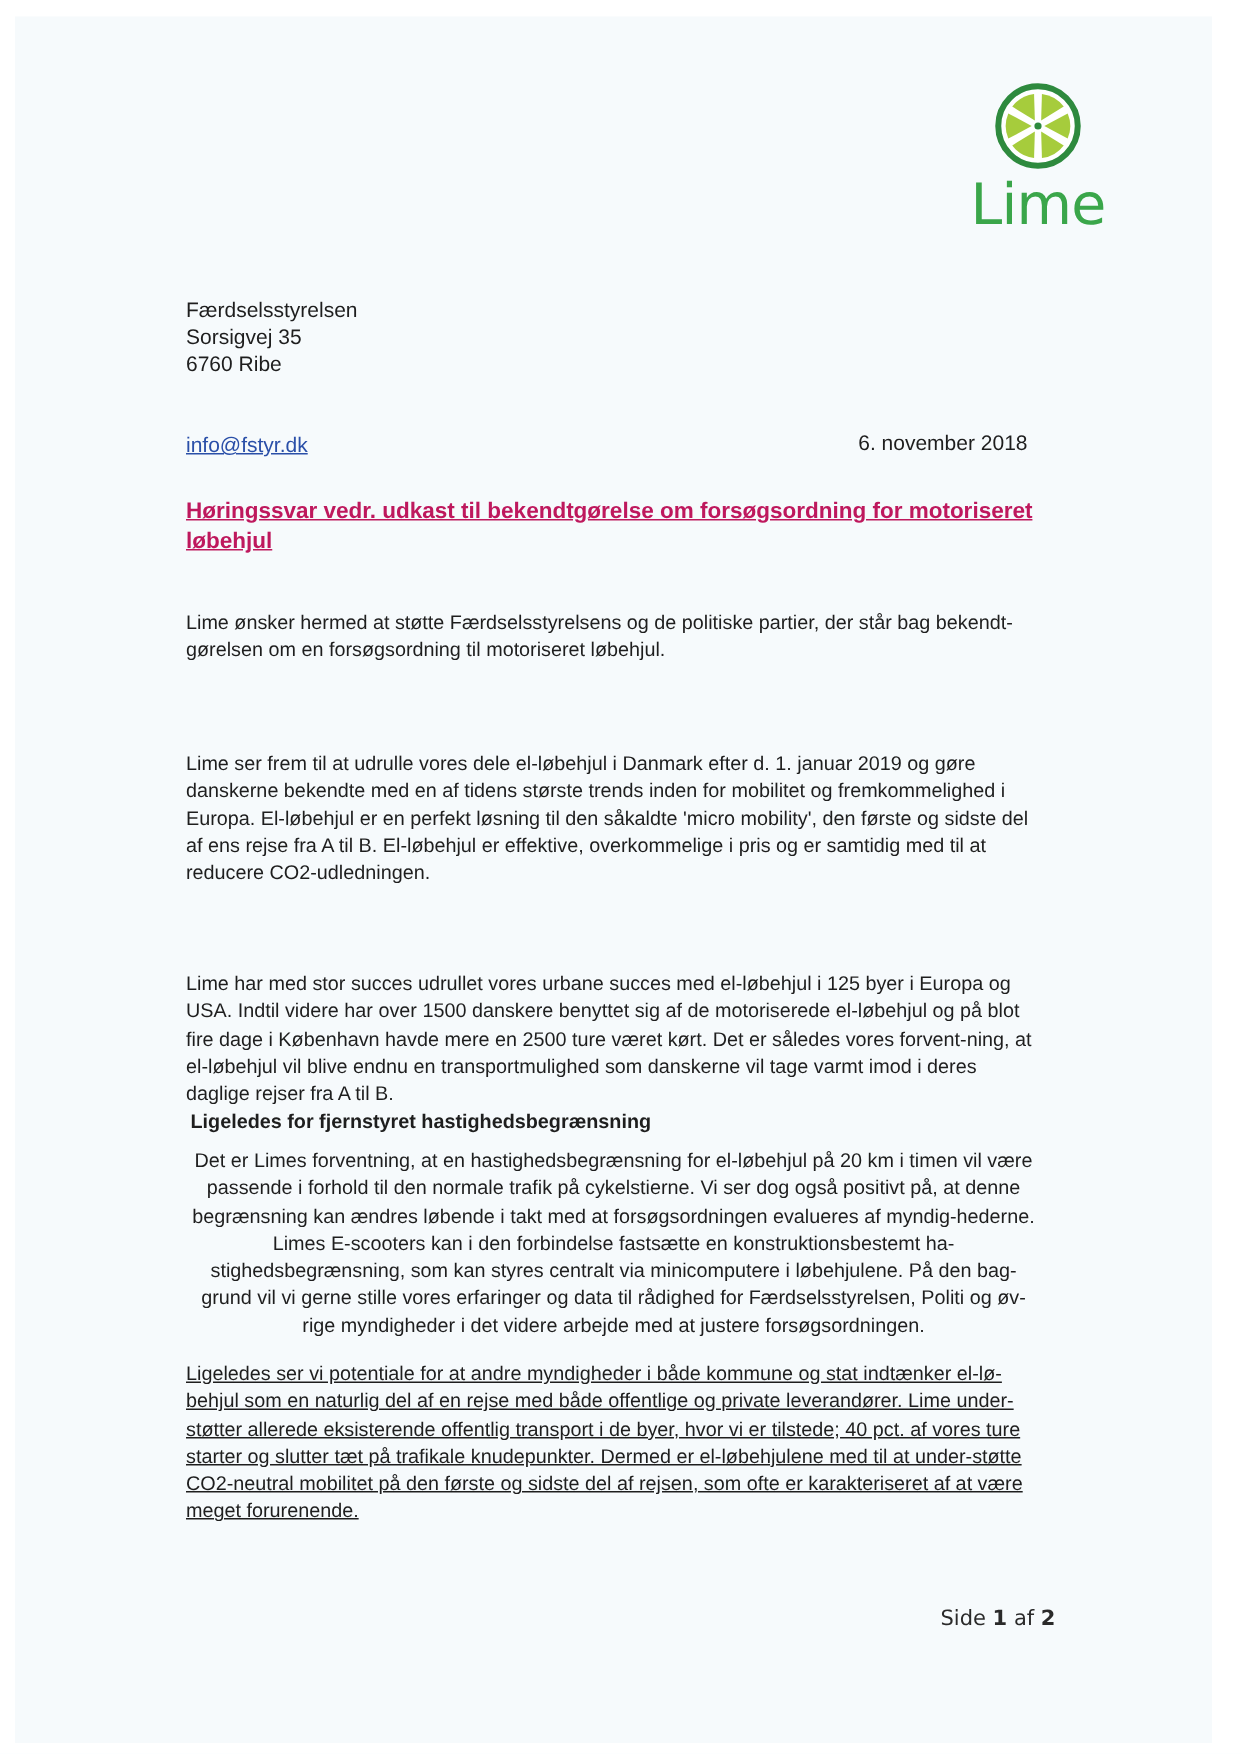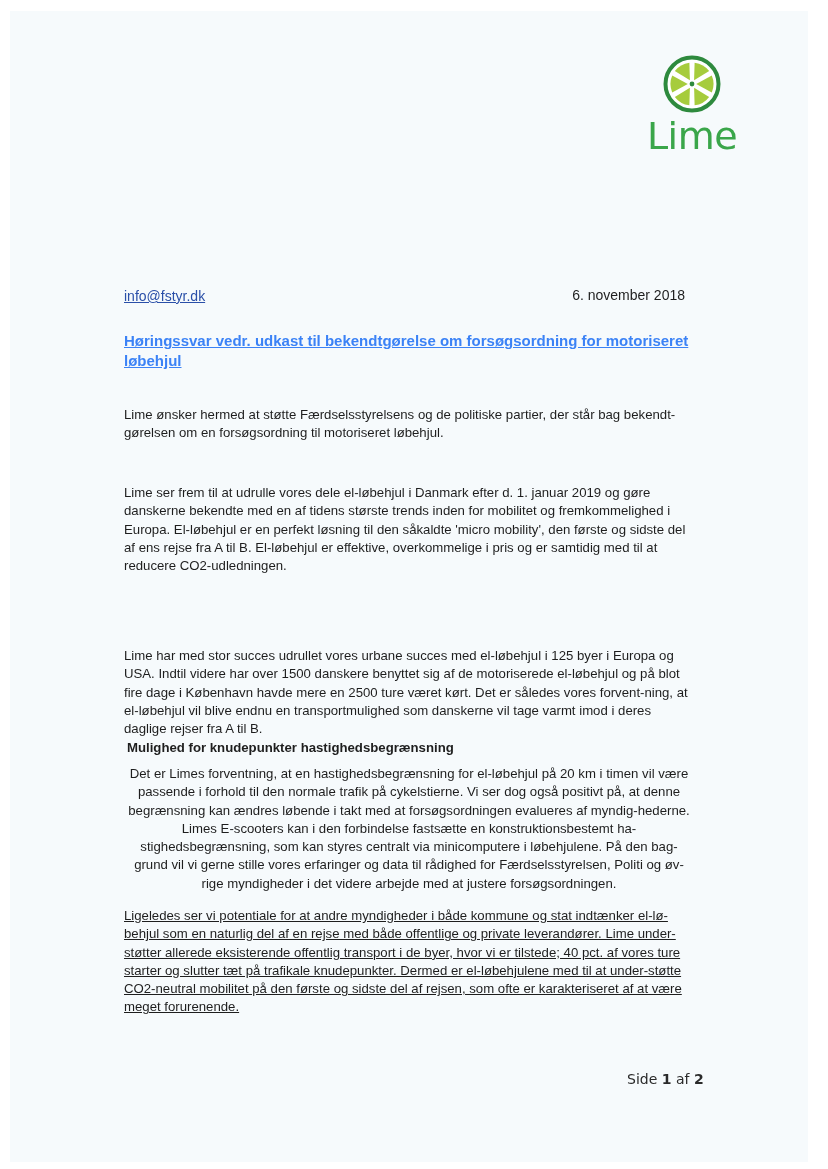--- a/index.html
+++ b/index.html
@@ -79,31 +79,31 @@
     }
     .title {
       position: absolute;
       left: 124px;
       top: 331px;
       width: 565px;
       font-size: 15px;
       font-weight: bold;
       line-height: 20px;
       text-decoration: underline;
-      color: #3b82f6;
+      color: #be185d;
     }
     .para {
       position: absolute;
       left: 124px;
       width: 570px;
       font-size: 13.2px;
       line-height: 18.3px;
     }
     .p1 { top: 406px; }
-    .p2 { top: 484px; }
+    .p2 { top: 500px; }
     .p3 { top: 611px; margin-top: 36px; }
     .subhead {
       position: absolute;
       left: 127px;
       top: 739px;
       font-size: 13.2px;
       font-weight: bold;
       line-height: 18px;
     }
     .p4 { top: 765px; text-align: center; }
@@ -135,30 +135,35 @@
           <path d="M31.1,32.637306695894644 L46.17066346601679,41.93902299776904 A21.5,21.5 0 0 1 31.62019088321067,50.33974226028842 Z" fill="#a6cc3c" stroke-linejoin="round"></path>
           <path d="M26.9,32.637306695894644 L26.379809116789332,50.339742260288425 A21.5,21.5 0 0 1 11.829336533983202,41.93902299776904 Z" fill="#a6cc3c" stroke-linejoin="round"></path>
           <path d="M24.8,29 L9.209145650772538,37.400719262519395 A21.5,21.5 0 0 1 9.20914565077253,20.59928073748062 Z" fill="#a6cc3c" stroke-linejoin="round"></path>
           <path d="M26.900000000000002,25.362693304105356 L11.829336533983199,16.060977002230967 A21.5,21.5 0 0 1 26.379809116789335,7.660257739711575 Z" fill="#a6cc3c" stroke-linejoin="round"></path>
         </g>
       <circle cx="29" cy="29" r="2.4" fill="#2e8a3e"></circle>
     </svg>
     <div class="wordmark">Lime</div>
   </div>
 
+  <div class="address">
+    <div>Færdselsstyrelsen</div>
+    <div>Sorsigvej 35</div>
+    <div>6760 Ribe</div>
+  </div>
 
   <a class="email">info@fstyr.dk</a>
 
   <div class="date">6. november 2018</div>
 
   <div class="title">Høringssvar vedr. udkast til bekendtgørelse om forsøgsordning for motoriseret løbehjul</div>
 
   <div class="para p1">Lime ønsker hermed at støtte Færdselsstyrelsens og de politiske partier, der står bag bekendt-gørelsen om en forsøgsordning til motoriseret løbehjul.</div>
   <div class="para p2">Lime ser frem til at udrulle vores dele el-løbehjul i Danmark efter d. 1. januar 2019 og gøre danskerne bekendte med en af tidens største trends inden for mobilitet og fremkommelighed i Europa. El-løbehjul er en perfekt løsning til den såkaldte 'micro mobility', den første og sidste del af ens rejse fra A til B. El-løbehjul er effektive, overkommelige i pris og er samtidig med til at reducere CO2-udledningen.</div>
   <div class="para p3">Lime har med stor succes udrullet vores urbane succes med el-løbehjul i 125 byer i Europa og USA. Indtil videre har over 1500 danskere benyttet sig af de motoriserede el-løbehjul og på blot fire dage i København havde mere en 2500 ture været kørt. Det er således vores forvent-ning, at el-løbehjul vil blive endnu en transportmulighed som danskerne vil tage varmt imod i deres daglige rejser fra A til B.</div>
 
-  <div class="subhead">Mulighed for knudepunkter hastighedsbegrænsning</div>
+  <div class="subhead">Ligeledes for fjernstyret hastighedsbegrænsning</div>
   <div class="para p4">Det er Limes forventning, at en hastighedsbegrænsning for el-løbehjul på 20 km i timen vil være passende i forhold til den normale trafik på cykelstierne. Vi ser dog også positivt på, at denne begrænsning kan ændres løbende i takt med at forsøgsordningen evalueres af myndig-hederne. Limes E-scooters kan i den forbindelse fastsætte en konstruktionsbestemt ha-stighedsbegrænsning, som kan styres centralt via minicomputere i løbehjulene. På den bag-grund vil vi gerne stille vores erfaringer og data til rådighed for Færdselsstyrelsen, Politi og øv-rige myndigheder i det videre arbejde med at justere forsøgsordningen.</div>
   <div class="para p5">Ligeledes ser vi potentiale for at andre myndigheder i både kommune og stat indtænker el-lø-behjul som en naturlig del af en rejse med både offentlige og private leverandører. Lime under-støtter allerede eksisterende offentlig transport i de byer, hvor vi er tilstede; 40 pct. af vores ture starter og slutter tæt på trafikale knudepunkter. Dermed er el-løbehjulene med til at under-støtte CO2-neutral mobilitet på den første og sidste del af rejsen, som ofte er karakteriseret af at være meget forurenende.</div>
 
   <div class="pager"><span>Side</span> <b>1</b> <span>af</span> <b>2</b></div>
 
 </div>
 
 </body></html>

